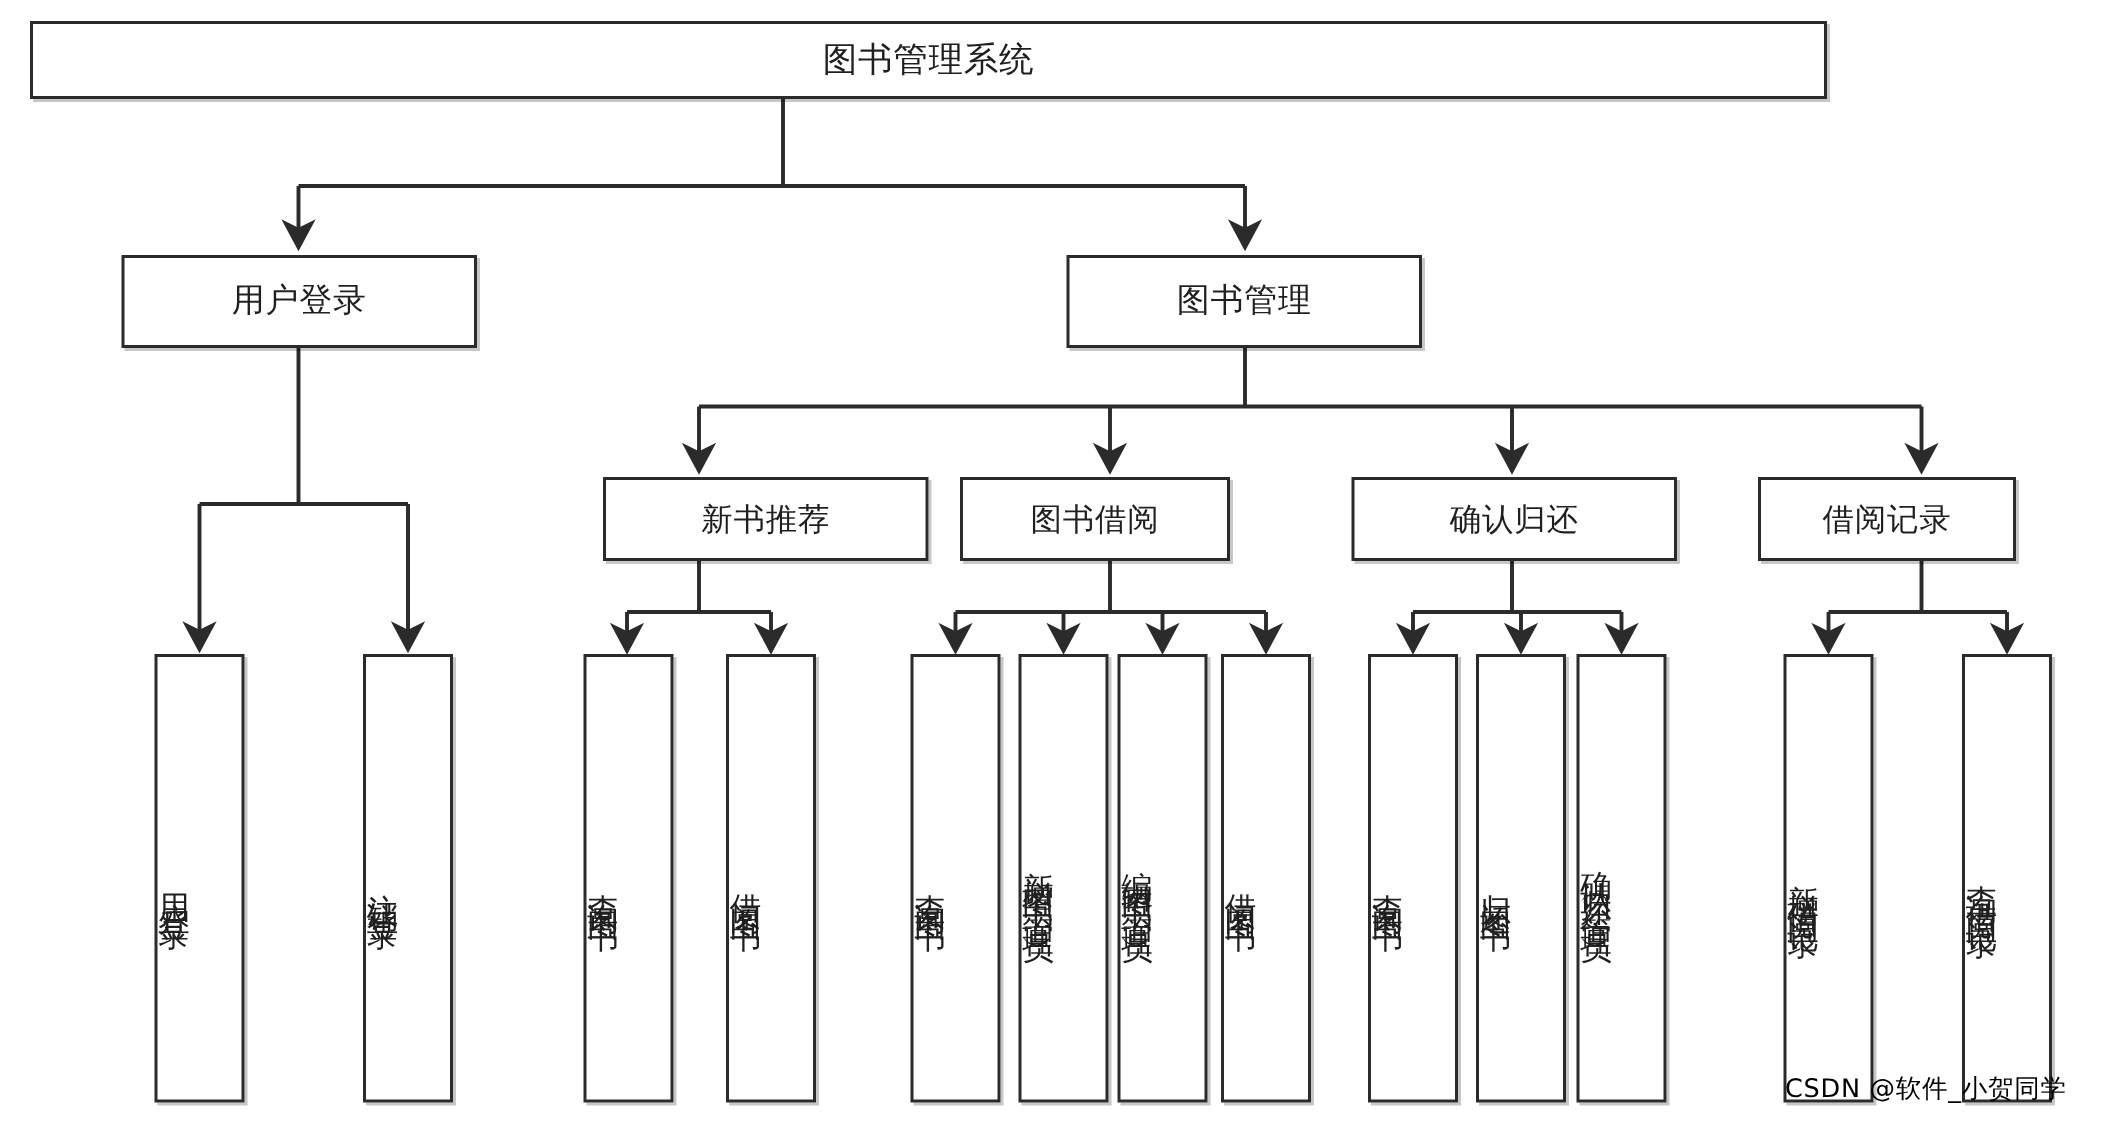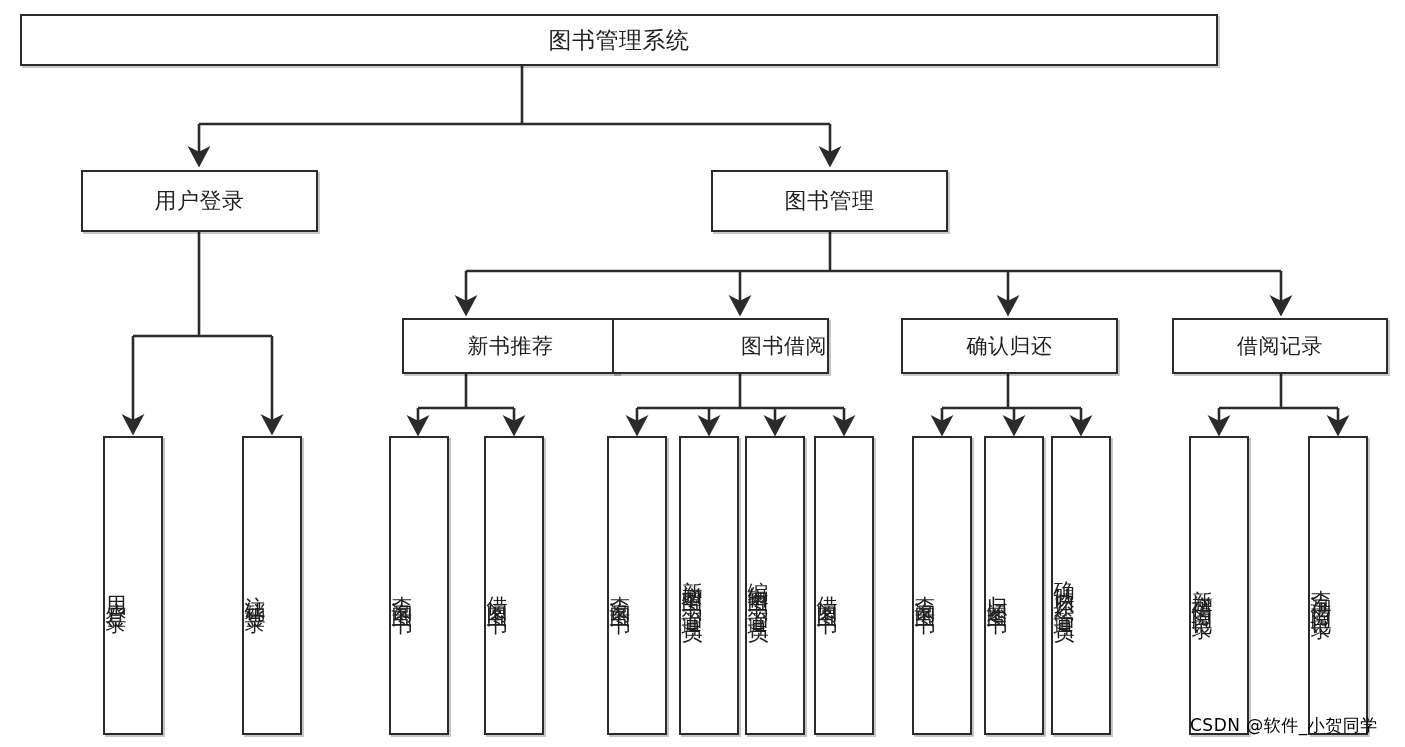--- a/index.html
+++ b/index.html
@@ -142,27 +142,27 @@
   <div class="node-box node-l2" style="left: 81px; top: 170px; width: 237px; height: 62px;">
     <span class="node-label">用户登录</span>
   </div>
   <div class="node-box node-l2" style="left: 711px; top: 170px; width: 237px; height: 62px; text-align: center;">
     <span class="node-label">图书管理</span>
   </div>
 
   <div class="node-box node-l3" style="left: 361px; top: 318px; width: 217px; height: 56px; margin-left: 41px;">
     <span class="node-label">新书推荐</span>
   </div>
-  <div class="node-box node-l3" style="left: 612px; top: 318px; width: 217px; height: 56px; justify-content: flex-end;">
+  <div class="node-box node-l3" style="left: 640px; top: 318px; width: 180px; height: 56px;">
     <span class="node-label">图书借阅</span>
   </div>
   <div class="node-box node-l3" style="left: 901px; top: 318px; width: 217px; height: 56px;">
     <span class="node-label">确认归还</span>
   </div>
-  <div class="node-box node-l3" style="left: 1172px; top: 318px; width: 216px; height: 56px;">
+  <div class="node-box node-l3" style="left: 1172px; top: 318px; width: 172px; height: 56px;">
     <span class="node-label">借阅记录</span>
   </div>
 
   <div class="node-box node-leaf" style="left: 103px; top: 436px; width: 60px; height: 299px;">
     <span class="node-label">用户登录</span>
   </div>
   <div class="node-box node-leaf" style="left: 242px; top: 436px; width: 60px; height: 299px;">
     <span class="node-label">注销登录</span>
   </div>
   <div class="node-box node-leaf" style="left: 389px; top: 436px; width: 60px; height: 299px;">

